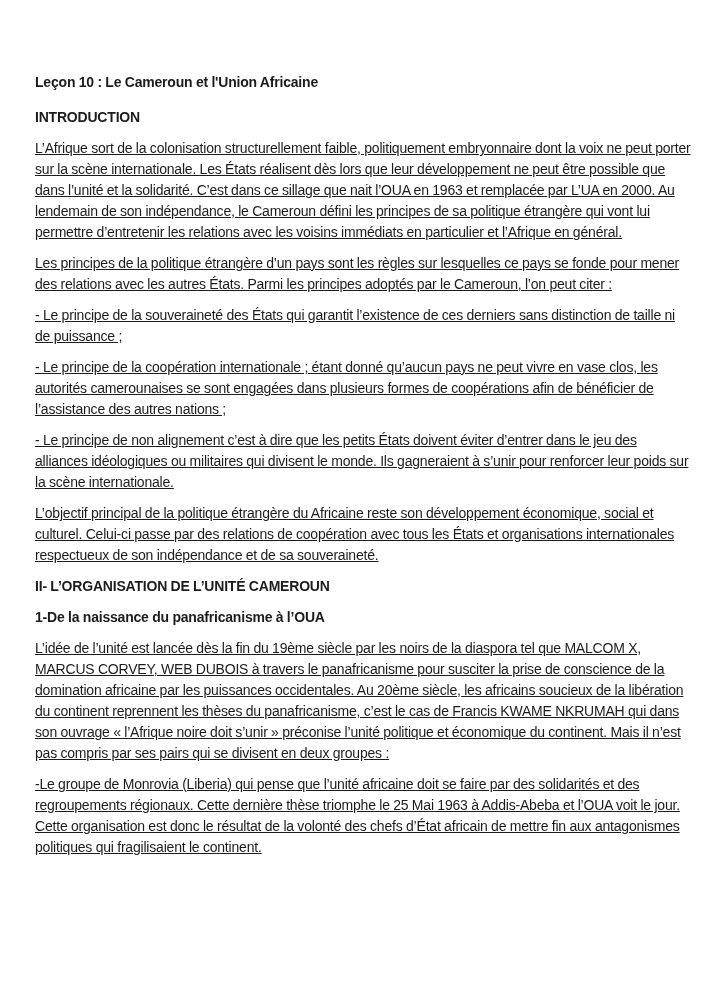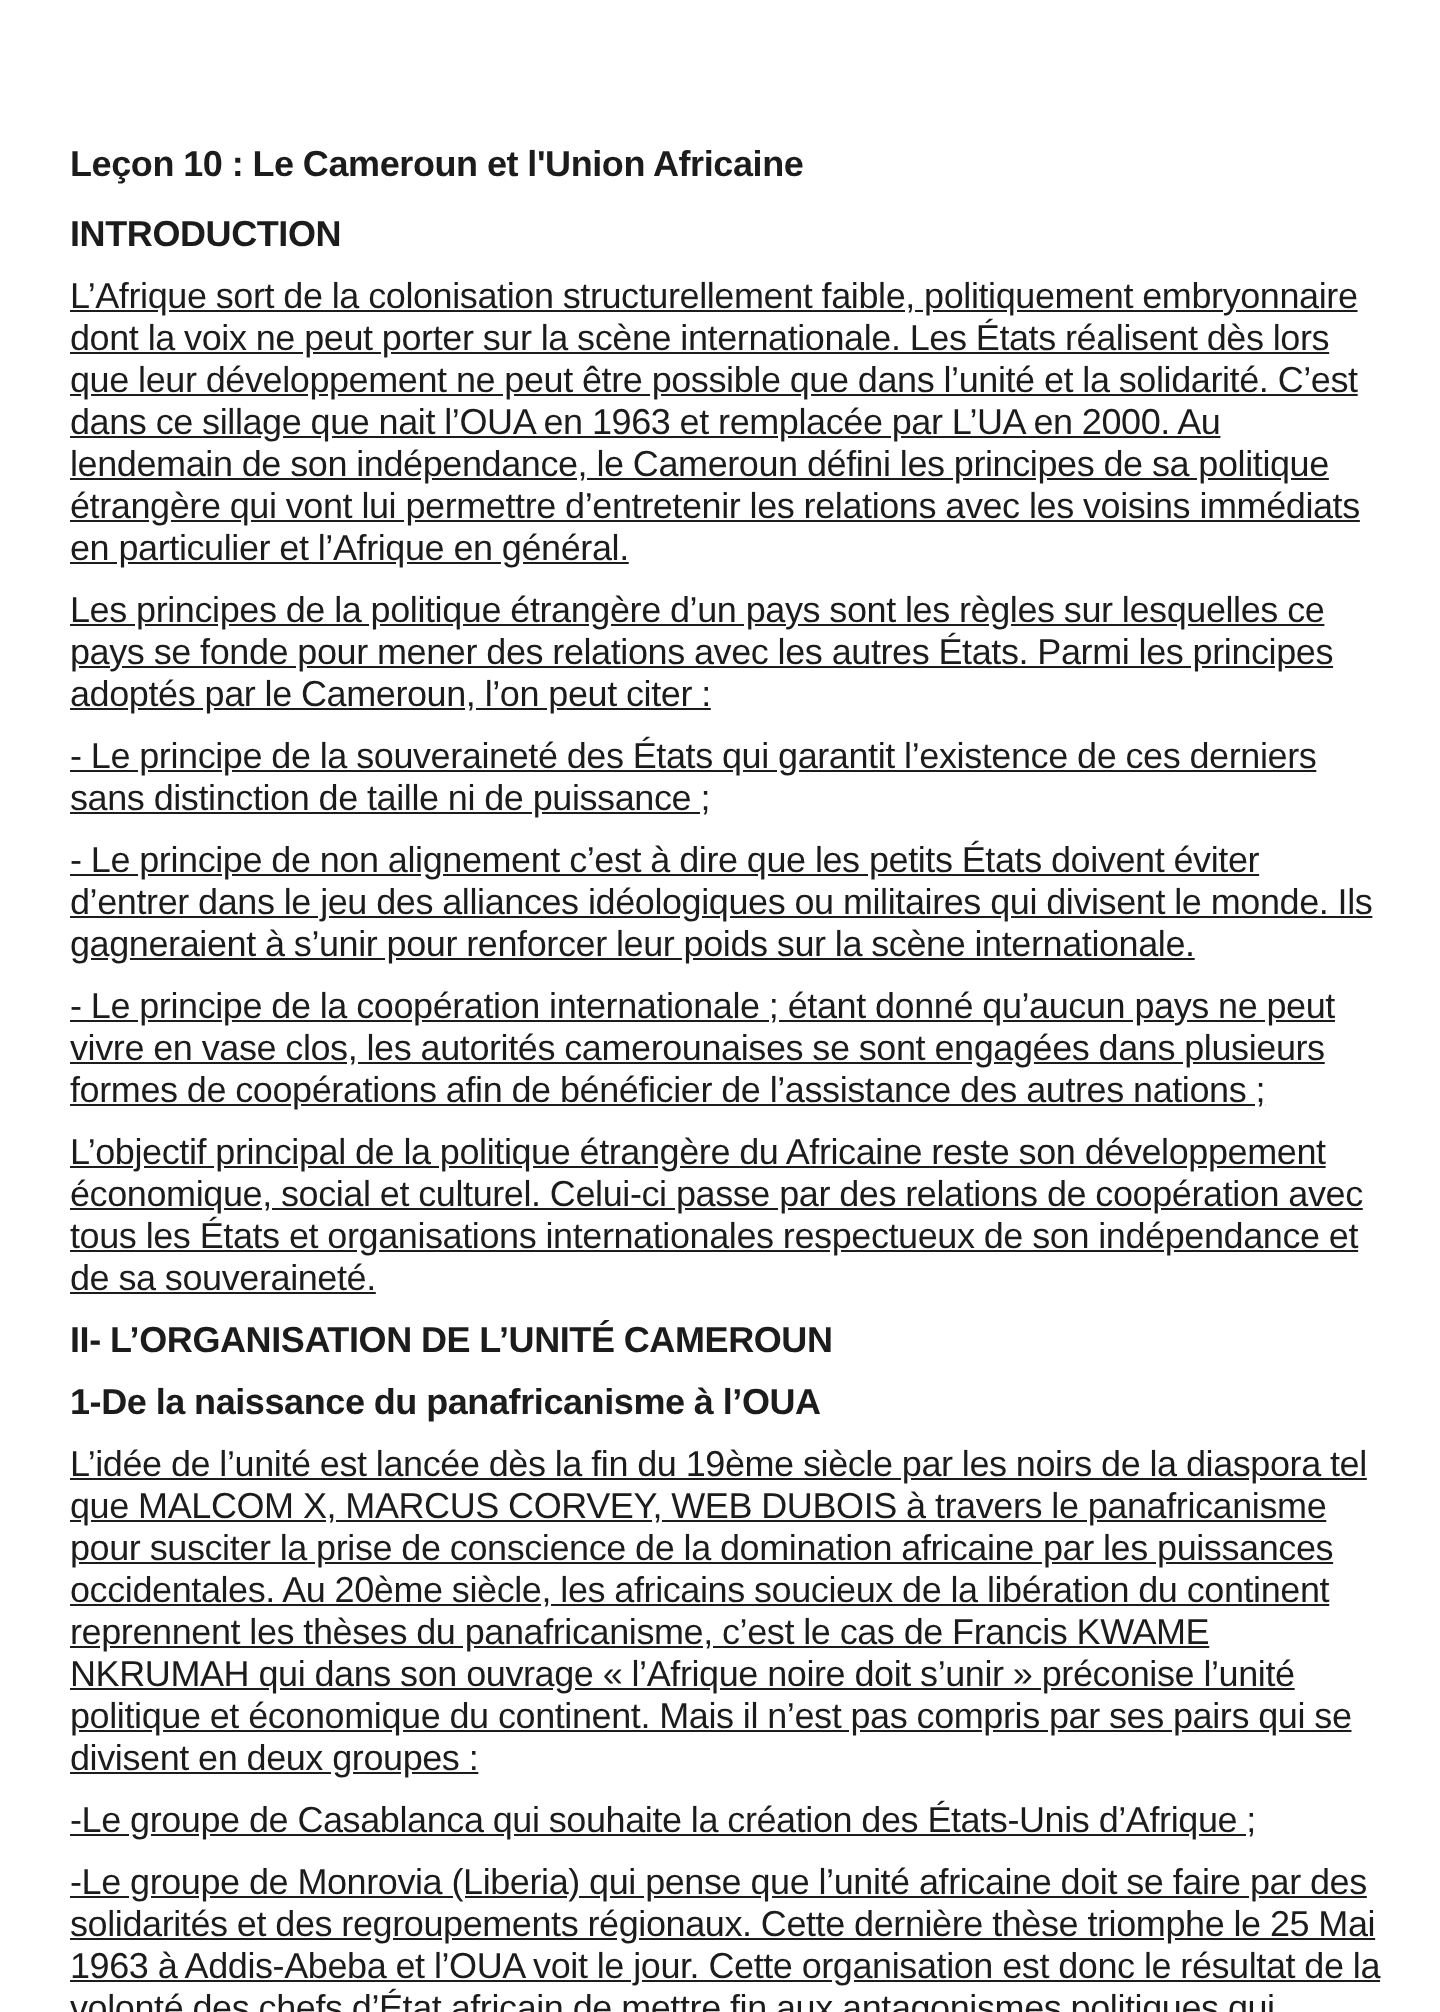--- a/index.html
+++ b/index.html
@@ -20,21 +20,21 @@
     width:720px;
     min-height:1006px;
     margin:0 auto;
     background:var(--page-bg);
     padding:72px 28px 24px 35px;
   }
   .doc{
     width:657px;
   }
   .block{
-    font-size:18px;
+    font-size:14px;
     line-height:21px;
     letter-spacing:-0.2px;
     margin-bottom:10px;
     text-align:left;
     word-spacing:-0.2px;
   }
   .heading{
     font-weight:bold;
   }
   .paragraph{
@@ -55,31 +55,30 @@
     <p class="block heading">INTRODUCTION</p>
 
     <p class="block paragraph">L’Afrique sort de la colonisation structurellement faible, politiquement embryonnaire dont la voix ne peut porter sur la scène internationale. Les États réalisent dès lors que leur développement ne peut être possible que dans l’unité et la solidarité. C’est dans ce sillage que nait l’OUA en 1963 et remplacée par L’UA en 2000. Au lendemain de son indépendance, le Cameroun défini les principes de sa politique étrangère qui vont lui permettre d’entretenir les relations avec les voisins immédiats en particulier et l’Afrique en général.</p>
 
 
     <p class="block paragraph">Les principes de la politique étrangère d’un pays sont les règles sur lesquelles ce pays se fonde pour mener des relations avec les autres États. Parmi les principes adoptés par le Cameroun, l’on peut citer :</p>
 
     <p class="block paragraph">- Le principe de la souveraineté des États qui garantit l’existence de ces derniers sans distinction de taille ni de puissance ;</p>
 
 
+    <p class="block paragraph">- Le principe de la coopération internationale ; étant donné qu’aucun pays ne peut vivre en vase clos, les autorités camerounaises se sont engagées dans plusieurs formes de coopérations afin de bénéficier de l’assistance des autres nations ;</p>
+
     <p class="block paragraph">- Le principe de non alignement c’est à dire que les petits États doivent éviter d’entrer dans le jeu des alliances idéologiques ou militaires qui divisent le monde. Ils gagneraient à s’unir pour renforcer leur poids sur la scène internationale.</p>
-
-    <p class="block paragraph">- Le principe de la coopération internationale ; étant donné qu’aucun pays ne peut vivre en vase clos, les autorités camerounaises se sont engagées dans plusieurs formes de coopérations afin de bénéficier de l’assistance des autres nations ;</p>
 
 
     <p class="block paragraph">L’objectif principal de la politique étrangère du Africaine reste son développement économique, social et culturel. Celui-ci passe par des relations de coopération avec tous les États et organisations internationales respectueux de son indépendance et de sa souveraineté.</p>
 
     <p class="block heading">II- L’ORGANISATION DE L’UNITÉ CAMEROUN</p>
 
     <p class="block heading">1-De la naissance du panafricanisme à l’OUA</p>
 
     <p class="block paragraph">L’idée de l’unité est lancée dès la fin du 19ème siècle par les noirs de la diaspora tel que MALCOM X, MARCUS CORVEY, WEB DUBOIS à travers le panafricanisme pour susciter la prise de conscience de la domination africaine par les puissances occidentales. Au 20ème siècle, les africains soucieux de la libération du continent reprennent les thèses du panafricanisme, c’est le cas de Francis KWAME NKRUMAH qui dans son ouvrage « l’Afrique noire doit s’unir » préconise l’unité politique et économique du continent. Mais il n’est pas compris par ses pairs qui se divisent en deux groupes :</p>
 
-    <p class="block paragraph">-Le groupe de Casablanca qui souhaite la création des États-Unis d’Afrique ;</p>
 
     <p class="block paragraph">-Le groupe de Monrovia (Liberia) qui pense que l’unité africaine doit se faire par des solidarités et des regroupements régionaux. Cette dernière thèse triomphe le 25 Mai 1963 à Addis-Abeba et l’OUA voit le jour. Cette organisation est donc le résultat de la volonté des chefs d’État africain de mettre fin aux antagonismes politiques qui fragilisaient le continent.</p>
 
   </div>
 </div>
 
 </body></html>

